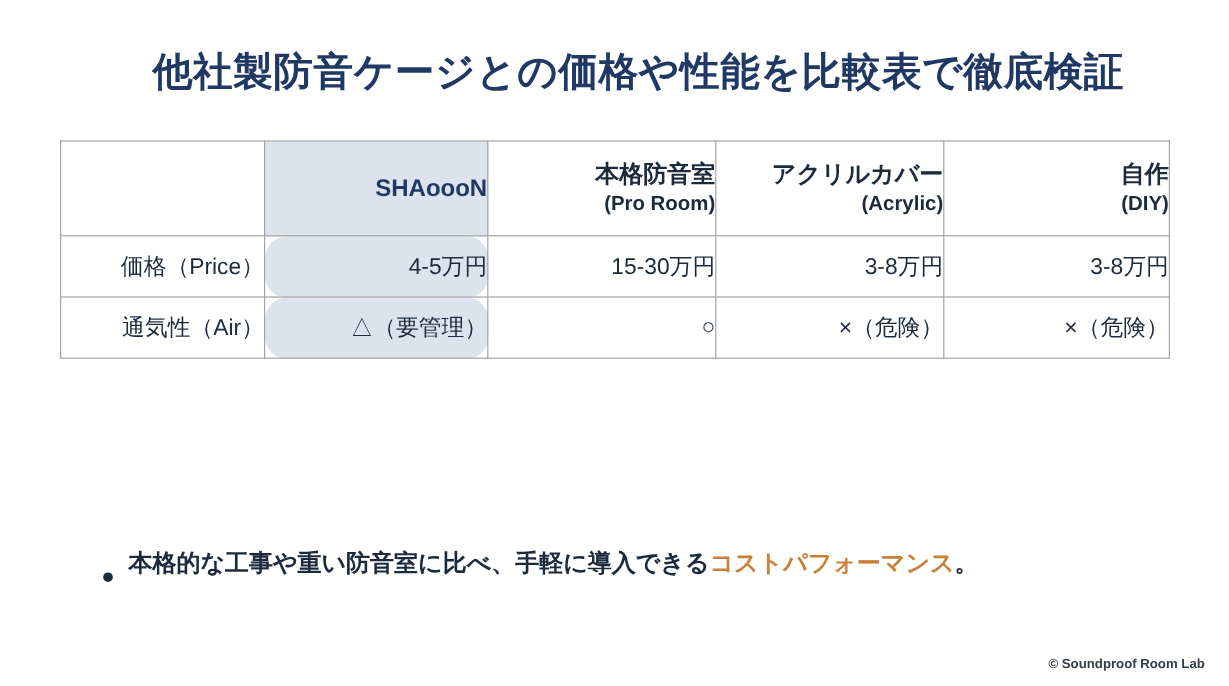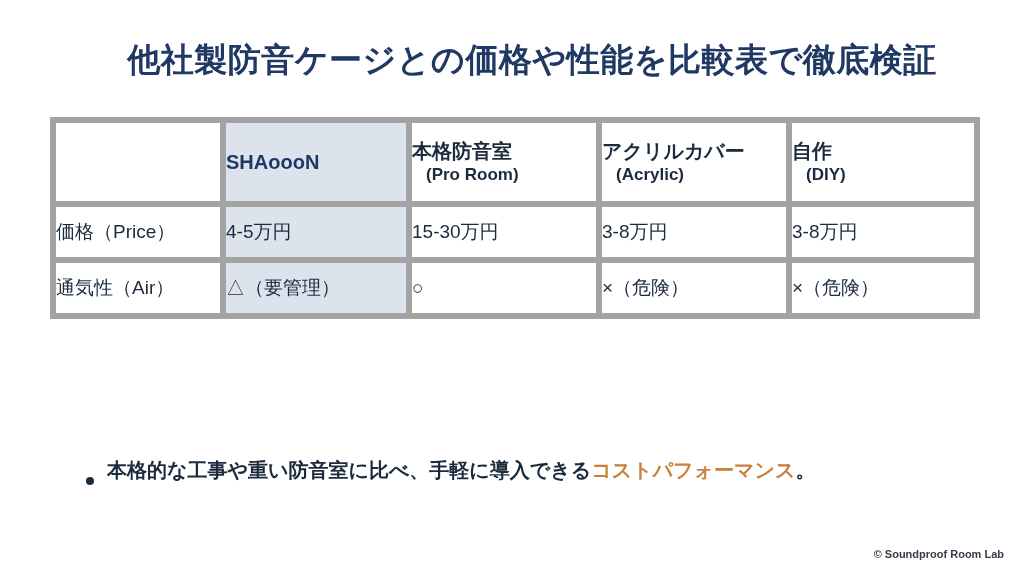--- a/index.html
+++ b/index.html
@@ -38,23 +38,23 @@
     top: 117px;
     left: 50px;
     width: 924px;
   }
   table.cmp {
     border-collapse: collapse;
     width: 924px;
     table-layout: fixed;
   }
   table.cmp td, table.cmp th {
-    border: 6px solid #a3a3a3;
+    border: 1px solid #a3a3a3;
     padding: 0;
-    text-align: left;
+    text-align: right;
     vertical-align: middle;
     font-size: 19px;
     font-weight: normal;
     color: #1b2a3d;
   }
   col.c0 { width: 170px; }
   col.c1 { width: 186px; }
   col.c2 { width: 190px; }
   col.c3 { width: 190px; }
   col.c4 { width: 188px; }
@@ -78,20 +78,21 @@
   .col-highlight {
     background: #dde3ec;
   }
   .head-brand {
     color: #1f3864;
     font-size: 22px;
     font-weight: bold;
   }
   tbody td {
     height: 50px;
+    border-radius: 18px;
   }
   td.rowlabel {
     text-align: left;
     padding-left: 13px;
     font-size: 18px;
   }
   .empty-cell { background: #ffffff; }
 
   .bullets {
     position: absolute;

